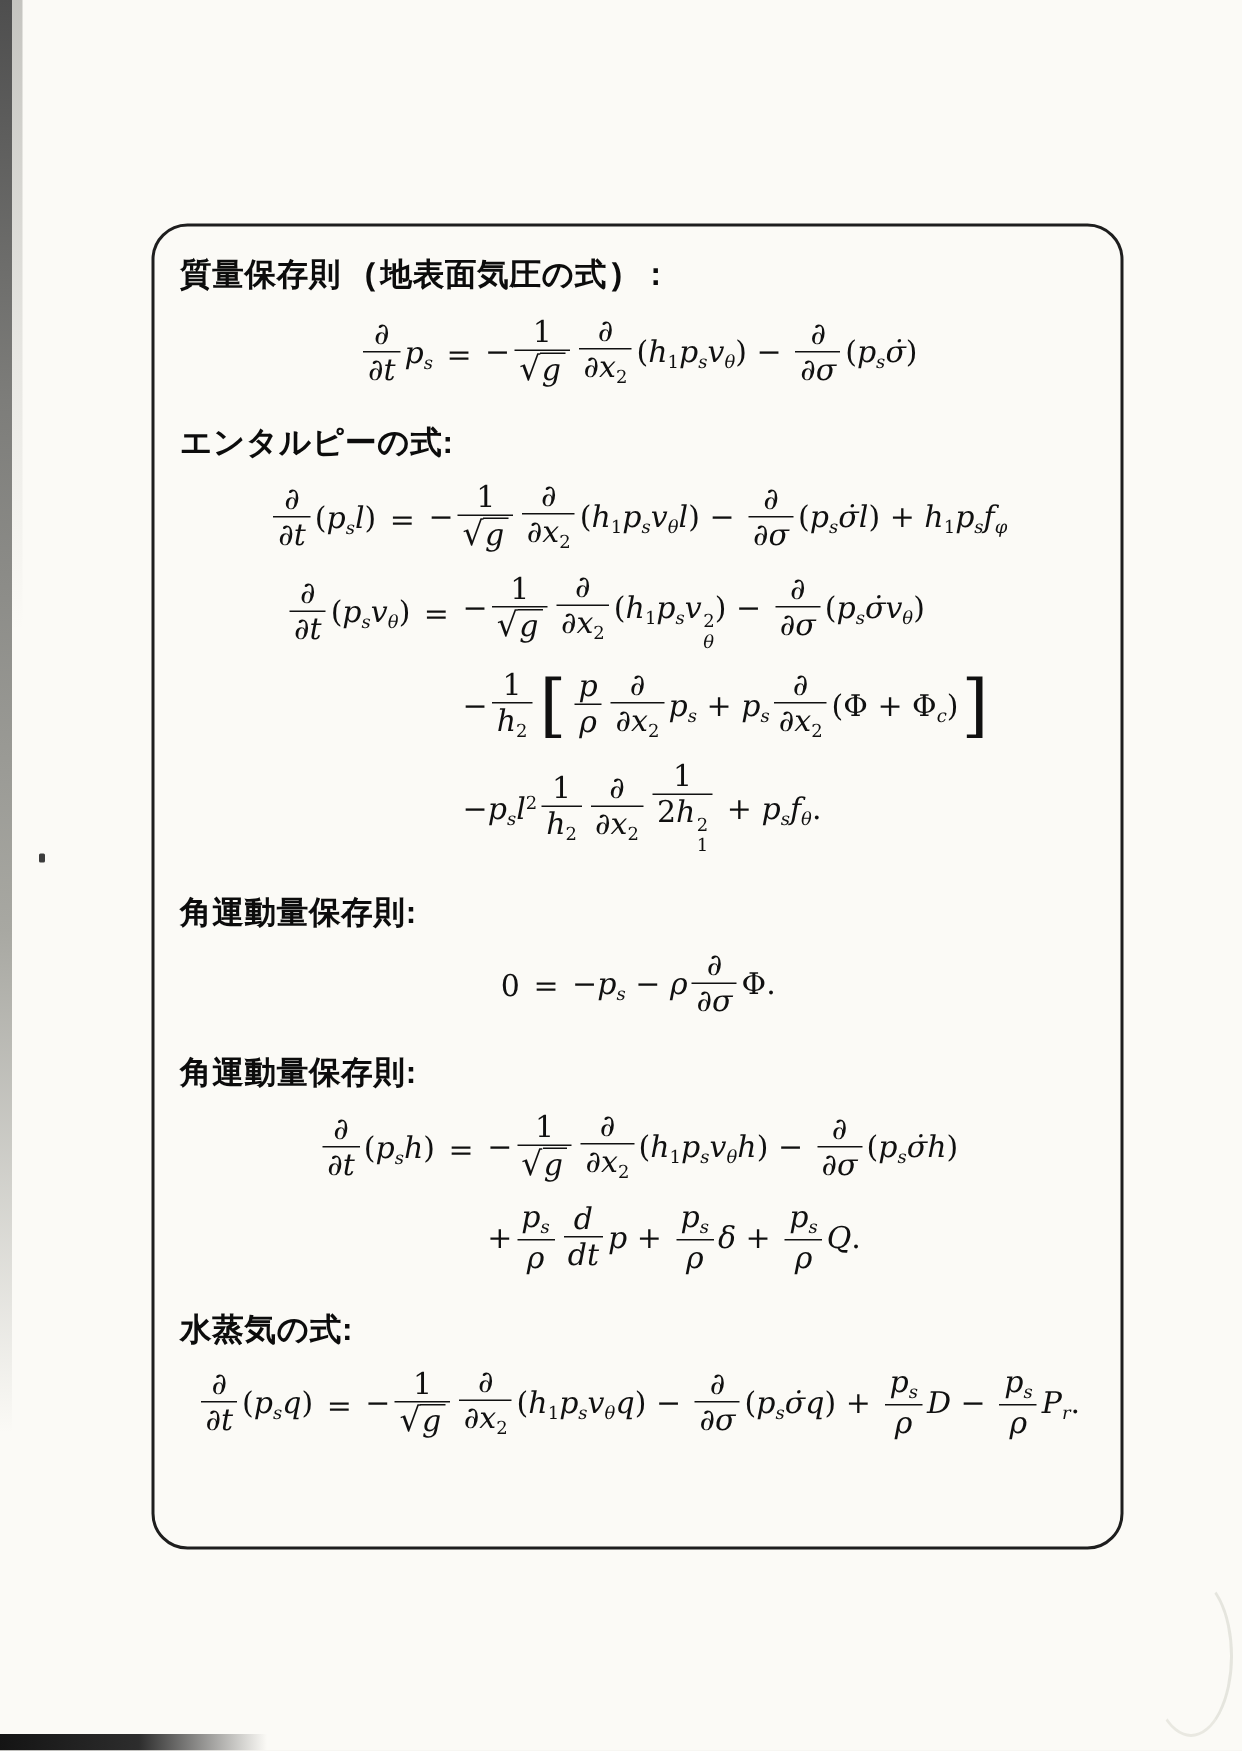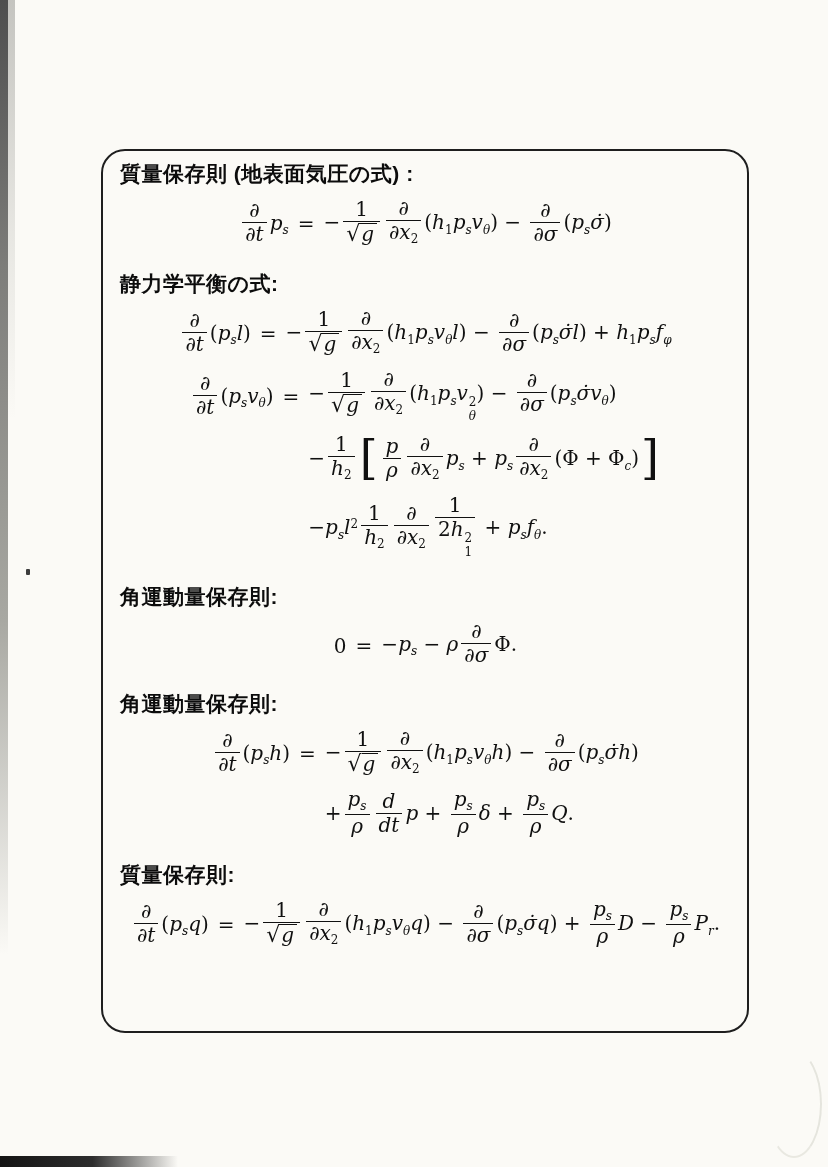--- a/index.html
+++ b/index.html
@@ -25,21 +25,21 @@
     position:absolute;left:101px;top:149px;width:648px;height:884px;
     box-sizing:border-box;border:2px solid #1e1e1e;border-radius:24px;
     padding:8px 14px 0 15px;
   }
   section{margin:0;}
   .sec-heading{
     font-family:"Liberation Sans",sans-serif;font-weight:bold;
     font-size:21px;line-height:1.25;color:#0c0c0c;margin:23px 0 2px 2px;
     letter-spacing:.5px;
   }
-  section:first-child .sec-heading{margin-top:2px;}
+  section:first-child .sec-heading{margin-top:14px;font-family:Liberation Mono, monospace;}
   .mathp{font-family:"DejaVu Serif",serif;font-weight:normal;letter-spacing:0;}
   
   .eq{
     display:grid;grid-template-columns:max-content max-content max-content;
     justify-content:center;align-items:center;row-gap:13px;
     margin:13px 0 6px;font-family:"DejaVu Serif",serif;font-size:20px;color:#101010;
   }
   .lhs{text-align:right;}
   .rel{padding:0 9px;text-align:center;}
   .rhs{text-align:left;}
@@ -70,21 +70,21 @@
   <div class="formula-box" id="formula-box">
       <section>
         <div class="sec-heading">質量保存則 (地表面気圧の式) :</div>
         <div class="eq">
           <span class="lhs"><span class="mline"><span class="frac"><span class="fn"><span class="tok it">∂</span></span><span class="fd"><span class="tok it">∂t</span></span></span><span class="tok it">p</span><span class="sb it">s</span></span></span>
           <span class="rel rm">=</span>
           <span class="rhs"><span class="mline"><span class="tok rm">−</span><span class="frac"><span class="fn"><span class="tok rm">1</span></span><span class="fd"><span class="sqrt"><span class="rsign rm">√</span><span class="rarg">g</span></span></span></span><span class="frac"><span class="fn"><span class="tok it">∂</span></span><span class="fd"><span class="tok it">∂x</span><span class="sb rm">2</span></span></span><span class="tok rm">(</span><span class="tok it">h</span><span class="sb rm">1</span><span class="tok it">p</span><span class="sb it">s</span><span class="tok it">v</span><span class="sb it">θ</span><span class="tok rm">)</span><span class="tok rm"> − </span><span class="frac"><span class="fn"><span class="tok it">∂</span></span><span class="fd"><span class="tok it">∂σ</span></span></span><span class="tok rm">(</span><span class="tok it">p</span><span class="sb it">s</span><span class="tok it">σ̇</span><span class="tok rm">)</span></span></span>
         </div>
       </section>
       <section>
-        <div class="sec-heading">静力学平衡の式:</div>
+        <div class="sec-heading">エンタルピーの式:</div>
         <div class="eq">
           <span class="lhs"><span class="mline"><span class="frac"><span class="fn"><span class="tok it">∂</span></span><span class="fd"><span class="tok it">∂t</span></span></span><span class="tok rm">(</span><span class="tok it">p</span><span class="sb it">s</span><span class="tok it">l</span><span class="tok rm">)</span></span></span>
           <span class="rel rm">=</span>
           <span class="rhs"><span class="mline"><span class="tok rm">−</span><span class="frac"><span class="fn"><span class="tok rm">1</span></span><span class="fd"><span class="sqrt"><span class="rsign rm">√</span><span class="rarg">g</span></span></span></span><span class="frac"><span class="fn"><span class="tok it">∂</span></span><span class="fd"><span class="tok it">∂x</span><span class="sb rm">2</span></span></span><span class="tok rm">(</span><span class="tok it">h</span><span class="sb rm">1</span><span class="tok it">p</span><span class="sb it">s</span><span class="tok it">v</span><span class="sb it">θ</span><span class="tok it">l</span><span class="tok rm">)</span><span class="tok rm"> − </span><span class="frac"><span class="fn"><span class="tok it">∂</span></span><span class="fd"><span class="tok it">∂σ</span></span></span><span class="tok rm">(</span><span class="tok it">p</span><span class="sb it">s</span><span class="tok it">σ̇</span><span class="tok it">l</span><span class="tok rm">)</span><span class="tok rm"> + </span><span class="tok it">h</span><span class="sb rm">1</span><span class="tok it">p</span><span class="sb it">s</span><span class="tok it">f</span><span class="sb it">φ</span></span></span>
         </div>
       </section>
       <section>
         <div class="eq">
           <span class="lhs"><span class="mline"><span class="frac"><span class="fn"><span class="tok it">∂</span></span><span class="fd"><span class="tok it">∂t</span></span></span><span class="tok rm">(</span><span class="tok it">p</span><span class="sb it">s</span><span class="tok it">v</span><span class="sb it">θ</span><span class="tok rm">)</span></span></span>
           <span class="rel rm">=</span>
@@ -116,21 +116,21 @@
         <div class="eq">
           <span class="lhs"><span class="mline"><span class="frac"><span class="fn"><span class="tok it">∂</span></span><span class="fd"><span class="tok it">∂t</span></span></span><span class="tok rm">(</span><span class="tok it">p</span><span class="sb it">s</span><span class="tok it">h</span><span class="tok rm">)</span></span></span>
           <span class="rel rm">=</span>
           <span class="rhs"><span class="mline"><span class="tok rm">−</span><span class="frac"><span class="fn"><span class="tok rm">1</span></span><span class="fd"><span class="sqrt"><span class="rsign rm">√</span><span class="rarg">g</span></span></span></span><span class="frac"><span class="fn"><span class="tok it">∂</span></span><span class="fd"><span class="tok it">∂x</span><span class="sb rm">2</span></span></span><span class="tok rm">(</span><span class="tok it">h</span><span class="sb rm">1</span><span class="tok it">p</span><span class="sb it">s</span><span class="tok it">v</span><span class="sb it">θ</span><span class="tok it">h</span><span class="tok rm">)</span><span class="tok rm"> − </span><span class="frac"><span class="fn"><span class="tok it">∂</span></span><span class="fd"><span class="tok it">∂σ</span></span></span><span class="tok rm">(</span><span class="tok it">p</span><span class="sb it">s</span><span class="tok it">σ̇</span><span class="tok it">h</span><span class="tok rm">)</span></span></span>
           <span class="lhs"><span class="mline"></span></span>
           <span class="rel rm"></span>
           <span class="rhs"><span class="mline"><span class="tok rm">+</span><span class="frac"><span class="fn"><span class="tok it">p</span><span class="sb it">s</span></span><span class="fd"><span class="tok it">ρ</span></span></span><span class="frac"><span class="fn"><span class="tok it">d</span></span><span class="fd"><span class="tok it">dt</span></span></span><span class="tok it">p</span><span class="tok rm"> + </span><span class="frac"><span class="fn"><span class="tok it">p</span><span class="sb it">s</span></span><span class="fd"><span class="tok it">ρ</span></span></span><span class="tok it">δ</span><span class="tok rm"> + </span><span class="frac"><span class="fn"><span class="tok it">p</span><span class="sb it">s</span></span><span class="fd"><span class="tok it">ρ</span></span></span><span class="tok it">Q</span><span class="tok rm">.</span></span></span>
         </div>
       </section>
       <section>
-        <div class="sec-heading">質量保存則:</div>
+        <div class="sec-heading">水蒸気の式:</div>
         <div class="eq">
           <span class="lhs"><span class="mline"><span class="frac"><span class="fn"><span class="tok it">∂</span></span><span class="fd"><span class="tok it">∂t</span></span></span><span class="tok rm">(</span><span class="tok it">p</span><span class="sb it">s</span><span class="tok it">q</span><span class="tok rm">)</span></span></span>
           <span class="rel rm">=</span>
           <span class="rhs"><span class="mline"><span class="tok rm">−</span><span class="frac"><span class="fn"><span class="tok rm">1</span></span><span class="fd"><span class="sqrt"><span class="rsign rm">√</span><span class="rarg">g</span></span></span></span><span class="frac"><span class="fn"><span class="tok it">∂</span></span><span class="fd"><span class="tok it">∂x</span><span class="sb rm">2</span></span></span><span class="tok rm">(</span><span class="tok it">h</span><span class="sb rm">1</span><span class="tok it">p</span><span class="sb it">s</span><span class="tok it">v</span><span class="sb it">θ</span><span class="tok it">q</span><span class="tok rm">)</span><span class="tok rm"> − </span><span class="frac"><span class="fn"><span class="tok it">∂</span></span><span class="fd"><span class="tok it">∂σ</span></span></span><span class="tok rm">(</span><span class="tok it">p</span><span class="sb it">s</span><span class="tok it">σ̇</span><span class="tok it">q</span><span class="tok rm">)</span><span class="tok rm"> + </span><span class="frac"><span class="fn"><span class="tok it">p</span><span class="sb it">s</span></span><span class="fd"><span class="tok it">ρ</span></span></span><span class="tok it">D</span><span class="tok rm"> − </span><span class="frac"><span class="fn"><span class="tok it">p</span><span class="sb it">s</span></span><span class="fd"><span class="tok it">ρ</span></span></span><span class="tok it">P</span><span class="sb it">r</span><span class="tok rm">.</span></span></span>
         </div>
       </section>
     </div>
 </div>
 
 </body></html>

